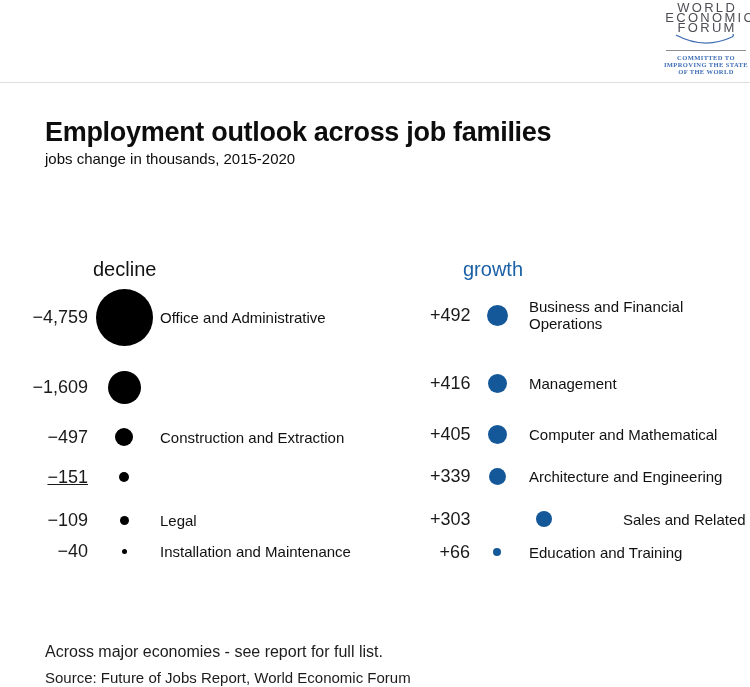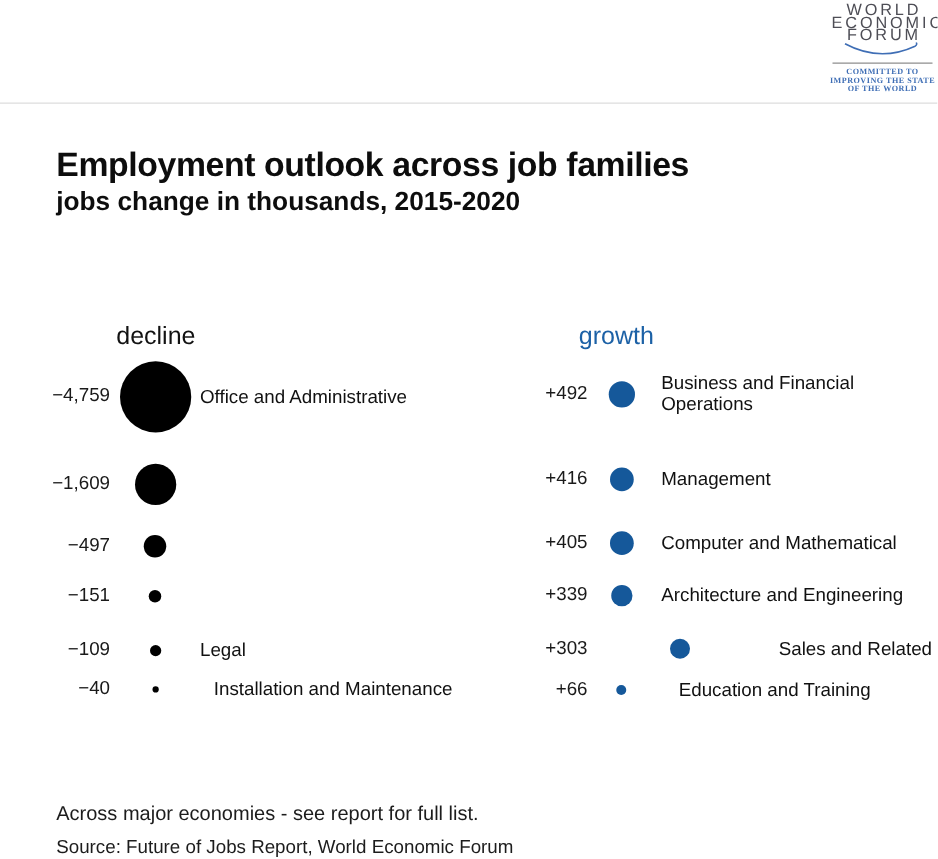--- a/index.html
+++ b/index.html
@@ -13,29 +13,29 @@
   .logo-line{font-size:13px;line-height:10px;letter-spacing:2.3px;text-indent:2.3px;
     color:#4e4e56;font-weight:400;}
   .logo-swoosh{display:block;margin:0 auto;}
   .logo-divider{border-top:1px solid #8e8e8e;margin:2px 3px 3px 3px;height:0;}
   .logo-tagline{font-family:"Liberation Serif",serif;font-size:6.5px;line-height:7px;
     color:#3f6eb5;letter-spacing:0.4px;font-weight:700;}
   
   .top-rule{position:absolute;top:82px;left:0;width:750px;height:1px;background:#dddddd;}
   .title{position:absolute;left:45px;top:119px;font-size:27px;line-height:1;
     font-weight:700;color:#0d0d0d;letter-spacing:-0.3px;}
-  .subtitle{position:absolute;left:45px;top:151px;font-size:21px;line-height:1;
-    font-weight:700;color:#0d0d0d;}
+  .subtitle{position:absolute;left:45px;top:151px;font-size:15px;line-height:1;
+    font-weight:400;color:#0d0d0d;}
   
   .chart{position:absolute;left:0;top:0;width:750px;height:687px;}
   .col-header{position:absolute;font-size:20px;line-height:20px;font-weight:400;}
   .col-header.decline{left:93px;top:259px;color:#121212;}
   .col-header.growth{left:463px;top:259px;}
   .bubble-row{position:absolute;display:flex;align-items:center;transform:translateY(-50%);}
-  .row-value{font-size:15px;line-height:20px;color:#1a1a1a;text-align:right;flex:none;}
+  .row-value{font-size:18px;line-height:20px;color:#1a1a1a;text-align:right;flex:none;}
   .bubble-wrap{height:20px;display:flex;align-items:center;justify-content:center;flex:none;}
   .bubble{border-radius:50%;flex:none;}
   .row-label{font-size:15px;line-height:17px;color:#111111;white-space:pre-line;flex:none;}
   
   .note{position:absolute;left:45px;top:644px;font-size:16px;line-height:1;color:#1c1c1c;}
   .source{position:absolute;left:45px;top:670px;font-size:15px;line-height:1;color:#1c1c1c;}
 </style>
 </head>
 <body>
 
@@ -72,40 +72,41 @@
         <span class="row-value" style="width: 58px;">−1,609</span>
         <span class="bubble-wrap" style="width: 72px;">
           <span class="bubble" style="width: 33px; height: 33px; background: rgb(0, 0, 0);"></span>
         </span>
       </div>
       <div class="bubble-row" style="left: 30px; top: 437px;">
         <span class="row-value" style="width: 58px;">−497</span>
         <span class="bubble-wrap" style="width: 72px;">
           <span class="bubble" style="width: 18px; height: 18px; background: rgb(0, 0, 0);"></span>
         </span>
+        <span class="row-label" style="margin-left: 0px;">Construction and Extraction</span>
       </div>
       <div class="bubble-row" style="left: 30px; top: 477px;">
-        <span class="row-value" style="width: 58px;">−151</span>
+        <span class="row-value" style="width: 58px; text-decoration: underline;">−151</span>
         <span class="bubble-wrap" style="width: 72px;">
           <span class="bubble" style="width: 10px; height: 10px; background: rgb(0, 0, 0);"></span>
         </span>
       </div>
       <div class="bubble-row" style="left: 30px; top: 520px;">
         <span class="row-value" style="width: 58px;">−109</span>
         <span class="bubble-wrap" style="width: 72px;">
           <span class="bubble" style="width: 9px; height: 9px; background: rgb(0, 0, 0);"></span>
         </span>
         <span class="row-label" style="margin-left: 0px;">Legal</span>
       </div>
       <div class="bubble-row" style="left: 30px; top: 551px;">
         <span class="row-value" style="width: 58px;">−40</span>
         <span class="bubble-wrap" style="width: 72px;">
           <span class="bubble" style="width: 5px; height: 5px; background: rgb(0, 0, 0);"></span>
         </span>
-        <span class="row-label" style="margin-left: 11px;">Installation and Maintenance</span>
+        <span class="row-label" style="margin-left: 0px;">Installation and Maintenance</span>
       </div>
       <div class="bubble-row" style="left: 430px; top: 315px;">
         <span class="row-value" style="width: 40px;">+492</span>
         <span class="bubble-wrap" style="width: 54px;">
           <span class="bubble" style="width: 21px; height: 21px; background: rgb(21, 88, 154);"></span>
         </span>
         <span class="row-label" style="margin-left: 5px;">Business and Financial
 Operations</span>
       </div>
       <div class="bubble-row" style="left: 430px; top: 383px;">
@@ -134,19 +135,19 @@
         <span class="bubble-wrap" style="width: 54px;">
           <span class="bubble" style="width: 16px; height: 16px; background: rgb(21, 88, 154);"></span>
         </span>
         <span class="row-label" style="margin-left: 5px;">Sales and Related</span>
       </div>
       <div class="bubble-row" style="left: 430px; top: 552px;">
         <span class="row-value" style="width: 40px;">+66</span>
         <span class="bubble-wrap" style="width: 54px;">
           <span class="bubble" style="width: 8px; height: 8px; background: rgb(21, 88, 154);"></span>
         </span>
-        <span class="row-label" style="margin-left: 19px;">Education and Training</span>
+        <span class="row-label" style="margin-left: 5px;">Education and Training</span>
       </div>
     </div>
 </div>
 
 <div class="note">Across major economies - see report for full list.</div>
 <div class="source">Source: Future of Jobs Report, World Economic Forum</div>
 
 </body></html>

